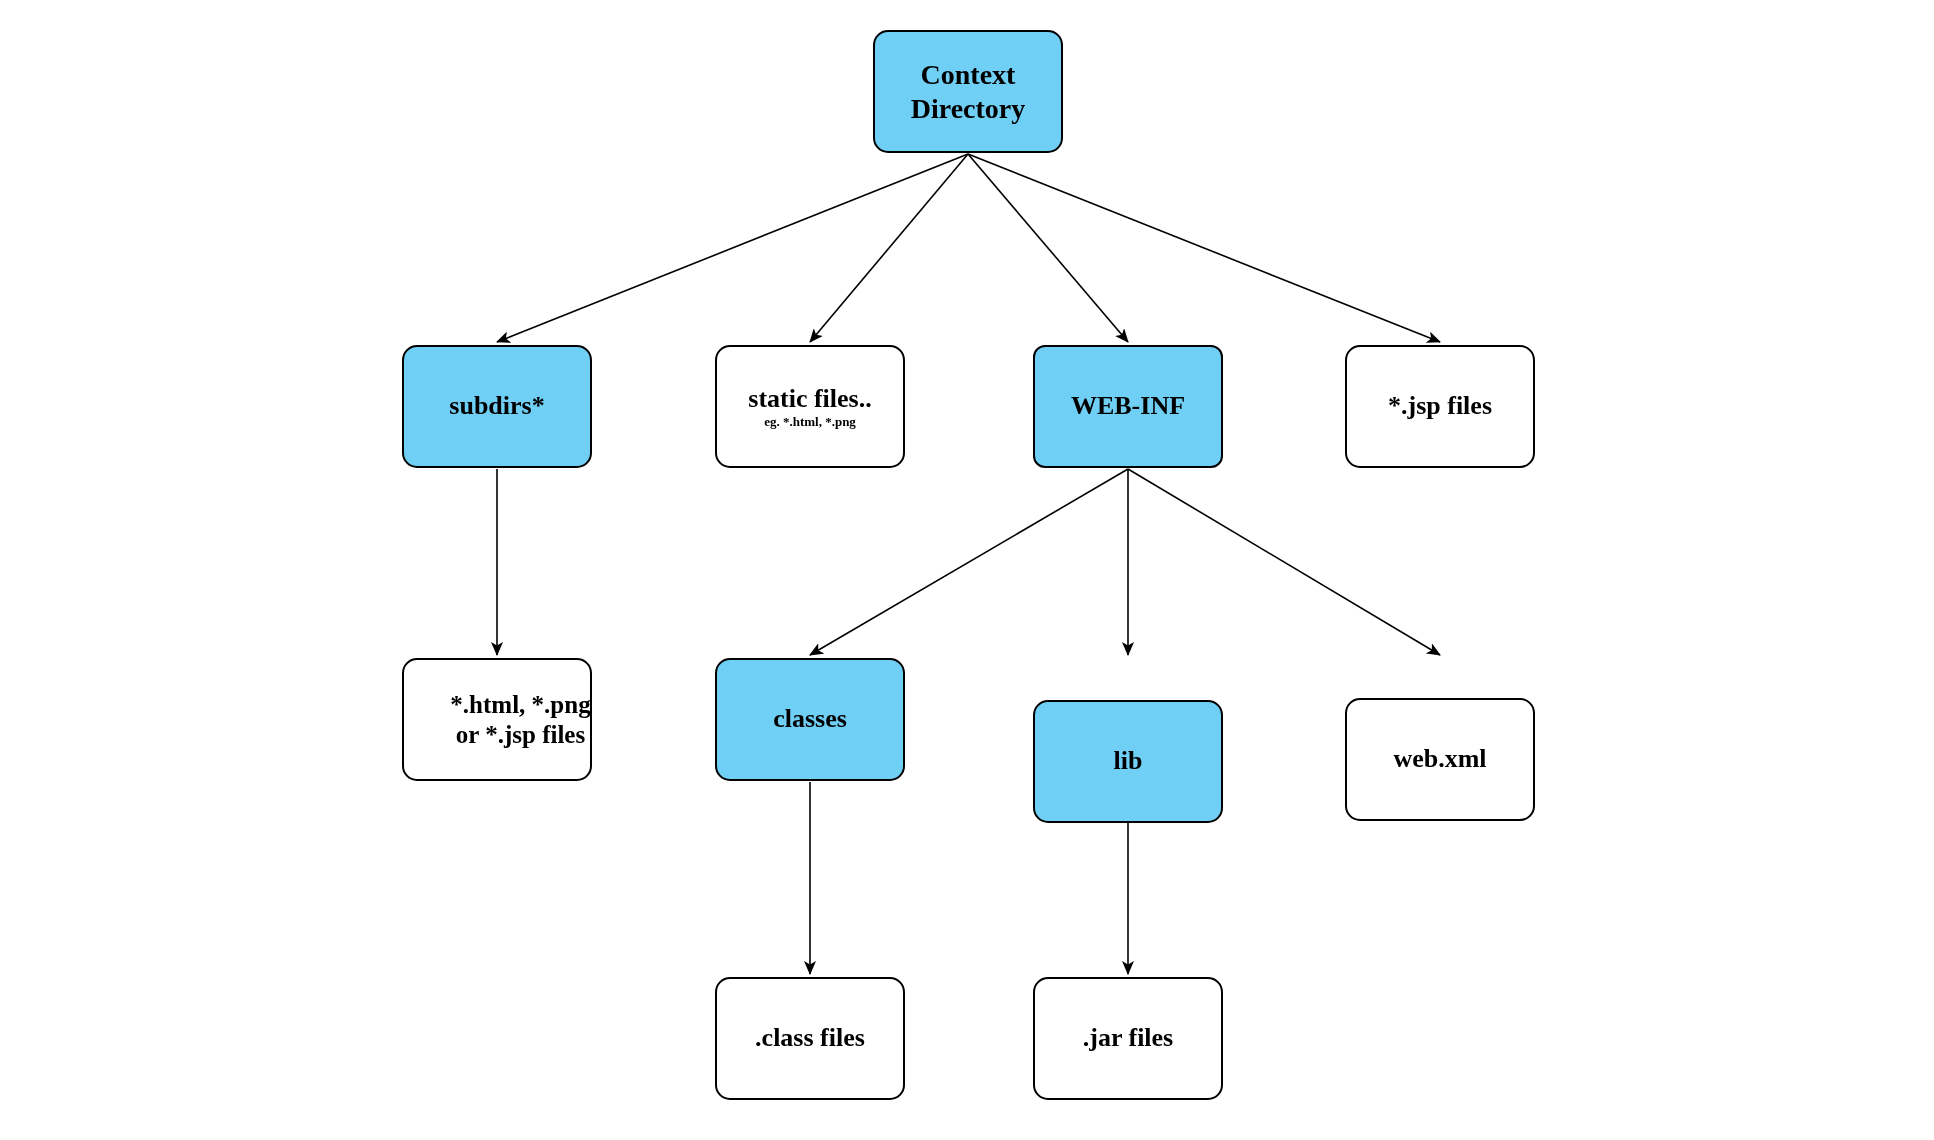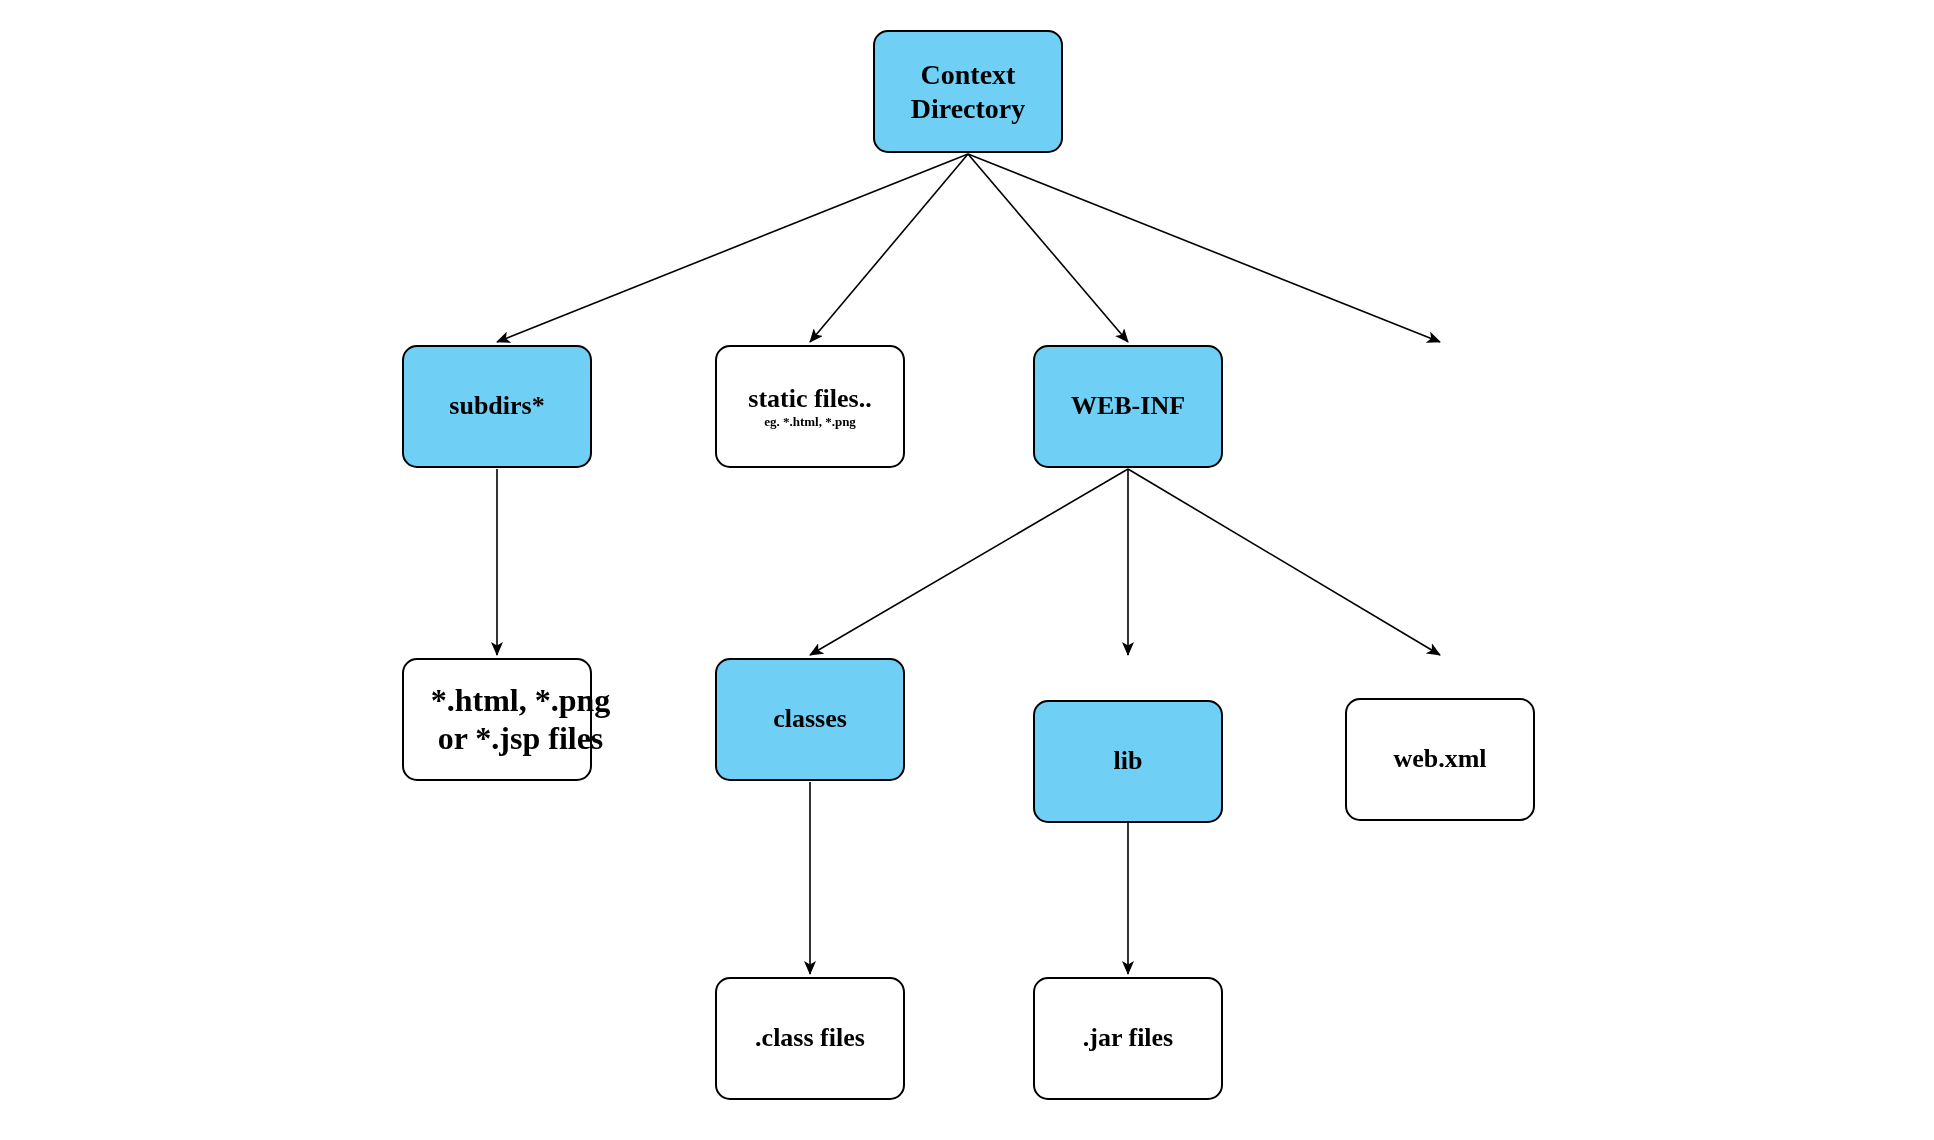--- a/index.html
+++ b/index.html
@@ -44,32 +44,32 @@
   }
   .line {
     font-size: 26px;
     line-height: 1.18;
     white-space: nowrap;
   }
   .line.big {
     font-size: 28px;
   }
   .line.mid {
-    font-size: 32px;
+    font-size: 25px;
     margin-left: 47px;
   }
   .line.small {
     font-size: 13px;
     font-family: Liberation Serif, serif;
   }
   
   #n-context-directory { left: 873px; top: 30px;  }
   #n-subdirs           { left: 402px; top: 345px; }
   #n-static-files      { left: 715px; top: 345px; justify-content: center; }
-  #n-web-inf           { left: 1033px; top: 345px; }
+  #n-web-inf           { left: 1033px; top: 345px; border-radius: 12px; }
   #n-jsp-files         { left: 1345px; top: 345px; }
   #n-html-png-jsp      { left: 402px; top: 658px; }
   #n-classes           { left: 715px; top: 658px; }
   #n-lib               { left: 1033px; top: 658px; margin-top: 42px; }
   #n-web-xml           { left: 1345px; top: 658px; margin-top: 40px; }
   #n-class-files       { left: 715px; top: 977px; }
   #n-jar-files         { left: 1033px; top: 977px; }
 </style>
 </head>
 <body>
@@ -107,20 +107,23 @@
 
   <div class="node" id="n-static-files">
     <div class="line">static files..</div>
     <div class="line small">eg. *.html, *.png</div>
   </div>
 
   <div class="node hl" id="n-web-inf">
     <div class="line">WEB-INF</div>
   </div>
 
+  <div class="node" id="n-jsp-files">
+    <div class="line">*.jsp files</div>
+  </div>
 
   <div class="node" id="n-html-png-jsp">
     <div class="line mid">*.html, *.png</div>
     <div class="line mid">or *.jsp files</div>
   </div>
 
   <div class="node hl" id="n-classes">
     <div class="line">classes</div>
   </div>
 

